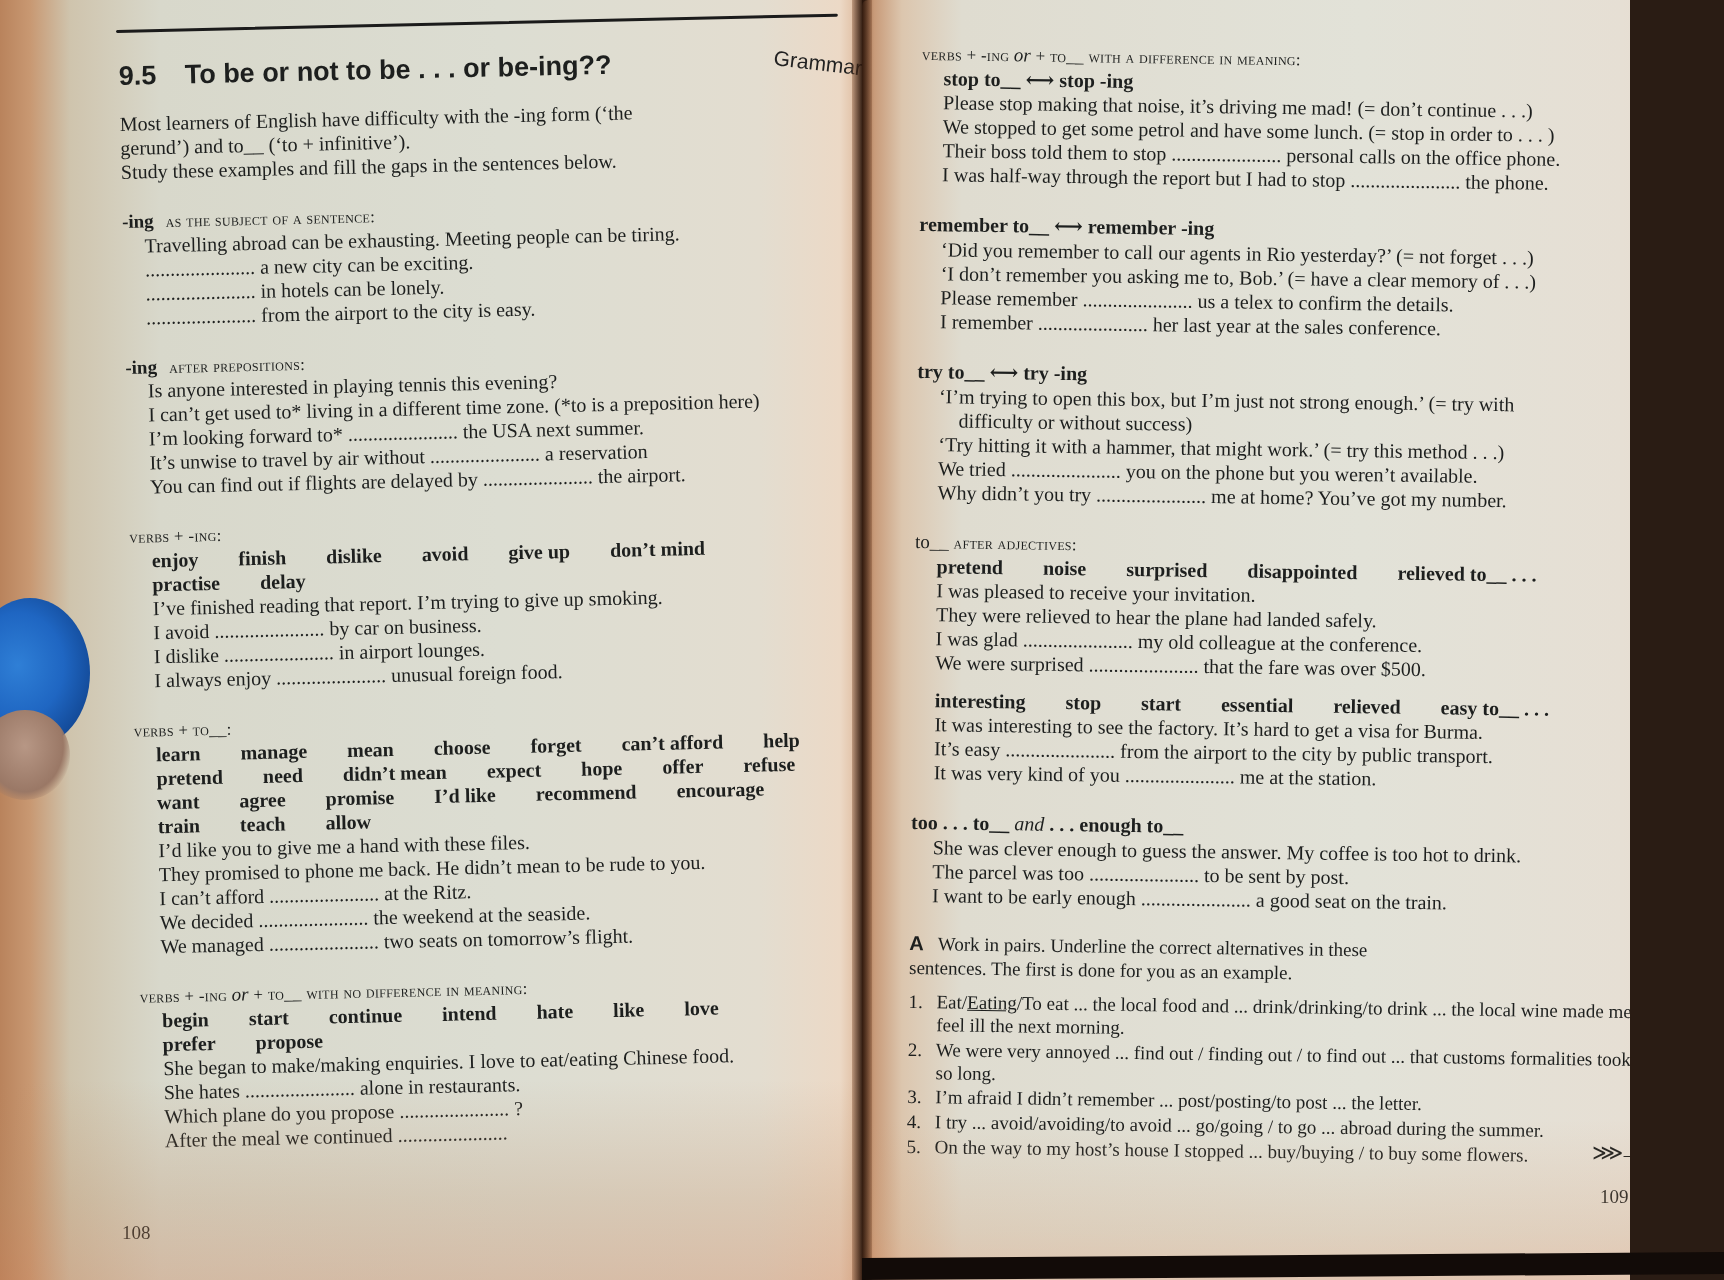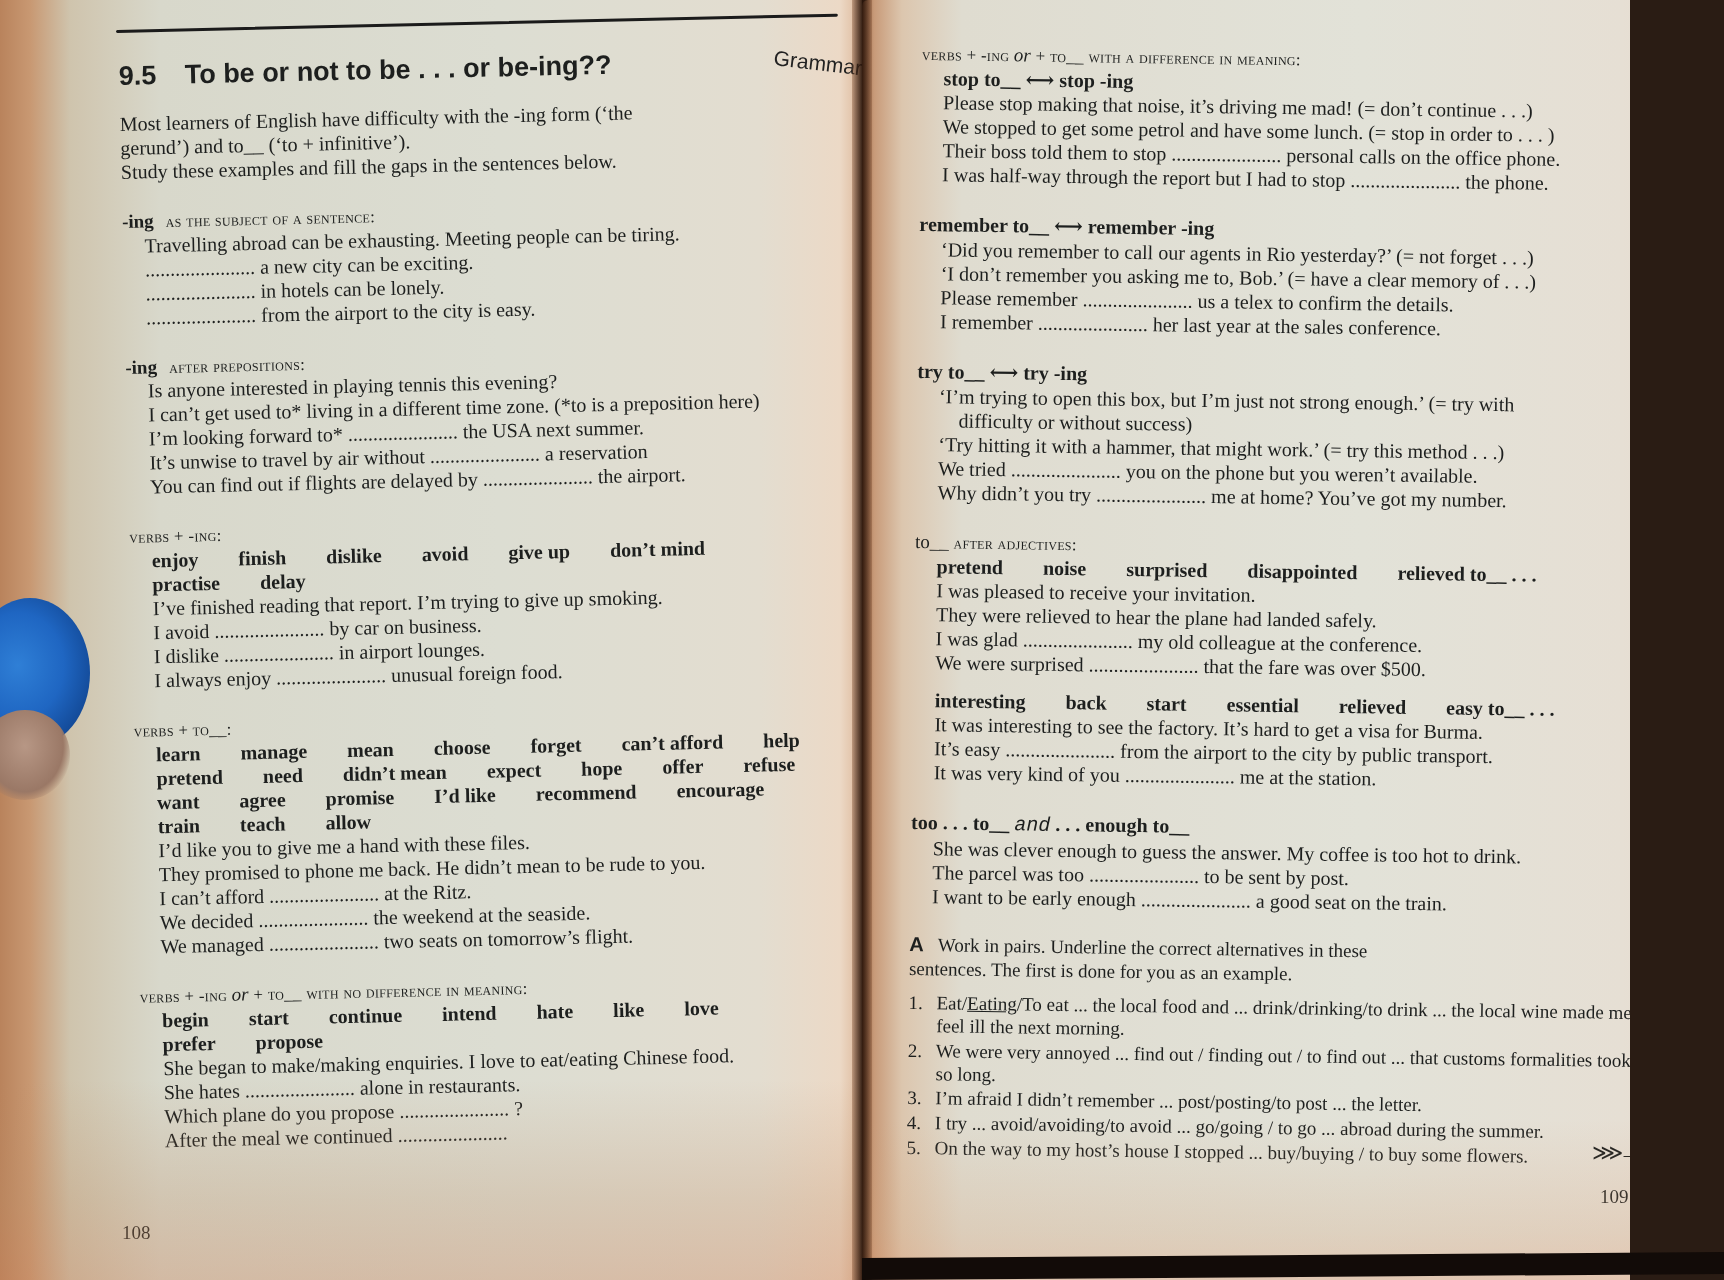--- a/index.html
+++ b/index.html
@@ -269,35 +269,35 @@
         <span>disappointed</span>
         <span>relieved to__ . . .</span>
       </div>
       <div class="line">I was pleased to receive your invitation.</div>
       <div class="line">They were relieved to hear the plane had landed safely.</div>
       <div class="line">I was glad ...................... my old colleague at the conference.</div>
       <div class="line">We were surprised ...................... that the fare was over $500.</div>
 
       <div class="words" style="margin-top:14px;">
         <span>interesting</span>
-        <span>back</span>
+        <span>stop</span>
         <span>start</span>
         <span>essential</span>
         <span>relieved</span>
         <span>easy to__ . . .</span>
       </div>
       <div class="line">It was interesting to see the factory. It’s hard to get a visa for Burma.</div>
       <div class="line">It’s easy ...................... from the airport to the city by public transport.</div>
       <div class="line">It was very kind of you ...................... me at the station.</div>
     </div>
 
     <div class="section">
       <div class="heading" style="font-weight:bold; font-size:20px;">
         <span>too . . . to__</span>
-        <i style="font-weight:normal;font-family:Liberation Mono, monospace;">and</i>
+        <i style="font-weight:normal;">and</i>
         <span>. . . enough to__</span>
       </div>
       <div class="line">She was clever enough to guess the answer. My coffee is too hot to drink.</div>
       <div class="line">The parcel was too ...................... to be sent by post.</div>
       <div class="line">I want to be early enough ...................... a good seat on the train.</div>
     </div>
 
     <div class="exercise-head">
       <div><span class="letter">A</span><span>Work in pairs. Underline the correct alternatives in these</span></div>
       <div>sentences. The first is done for you as an example.</div>

